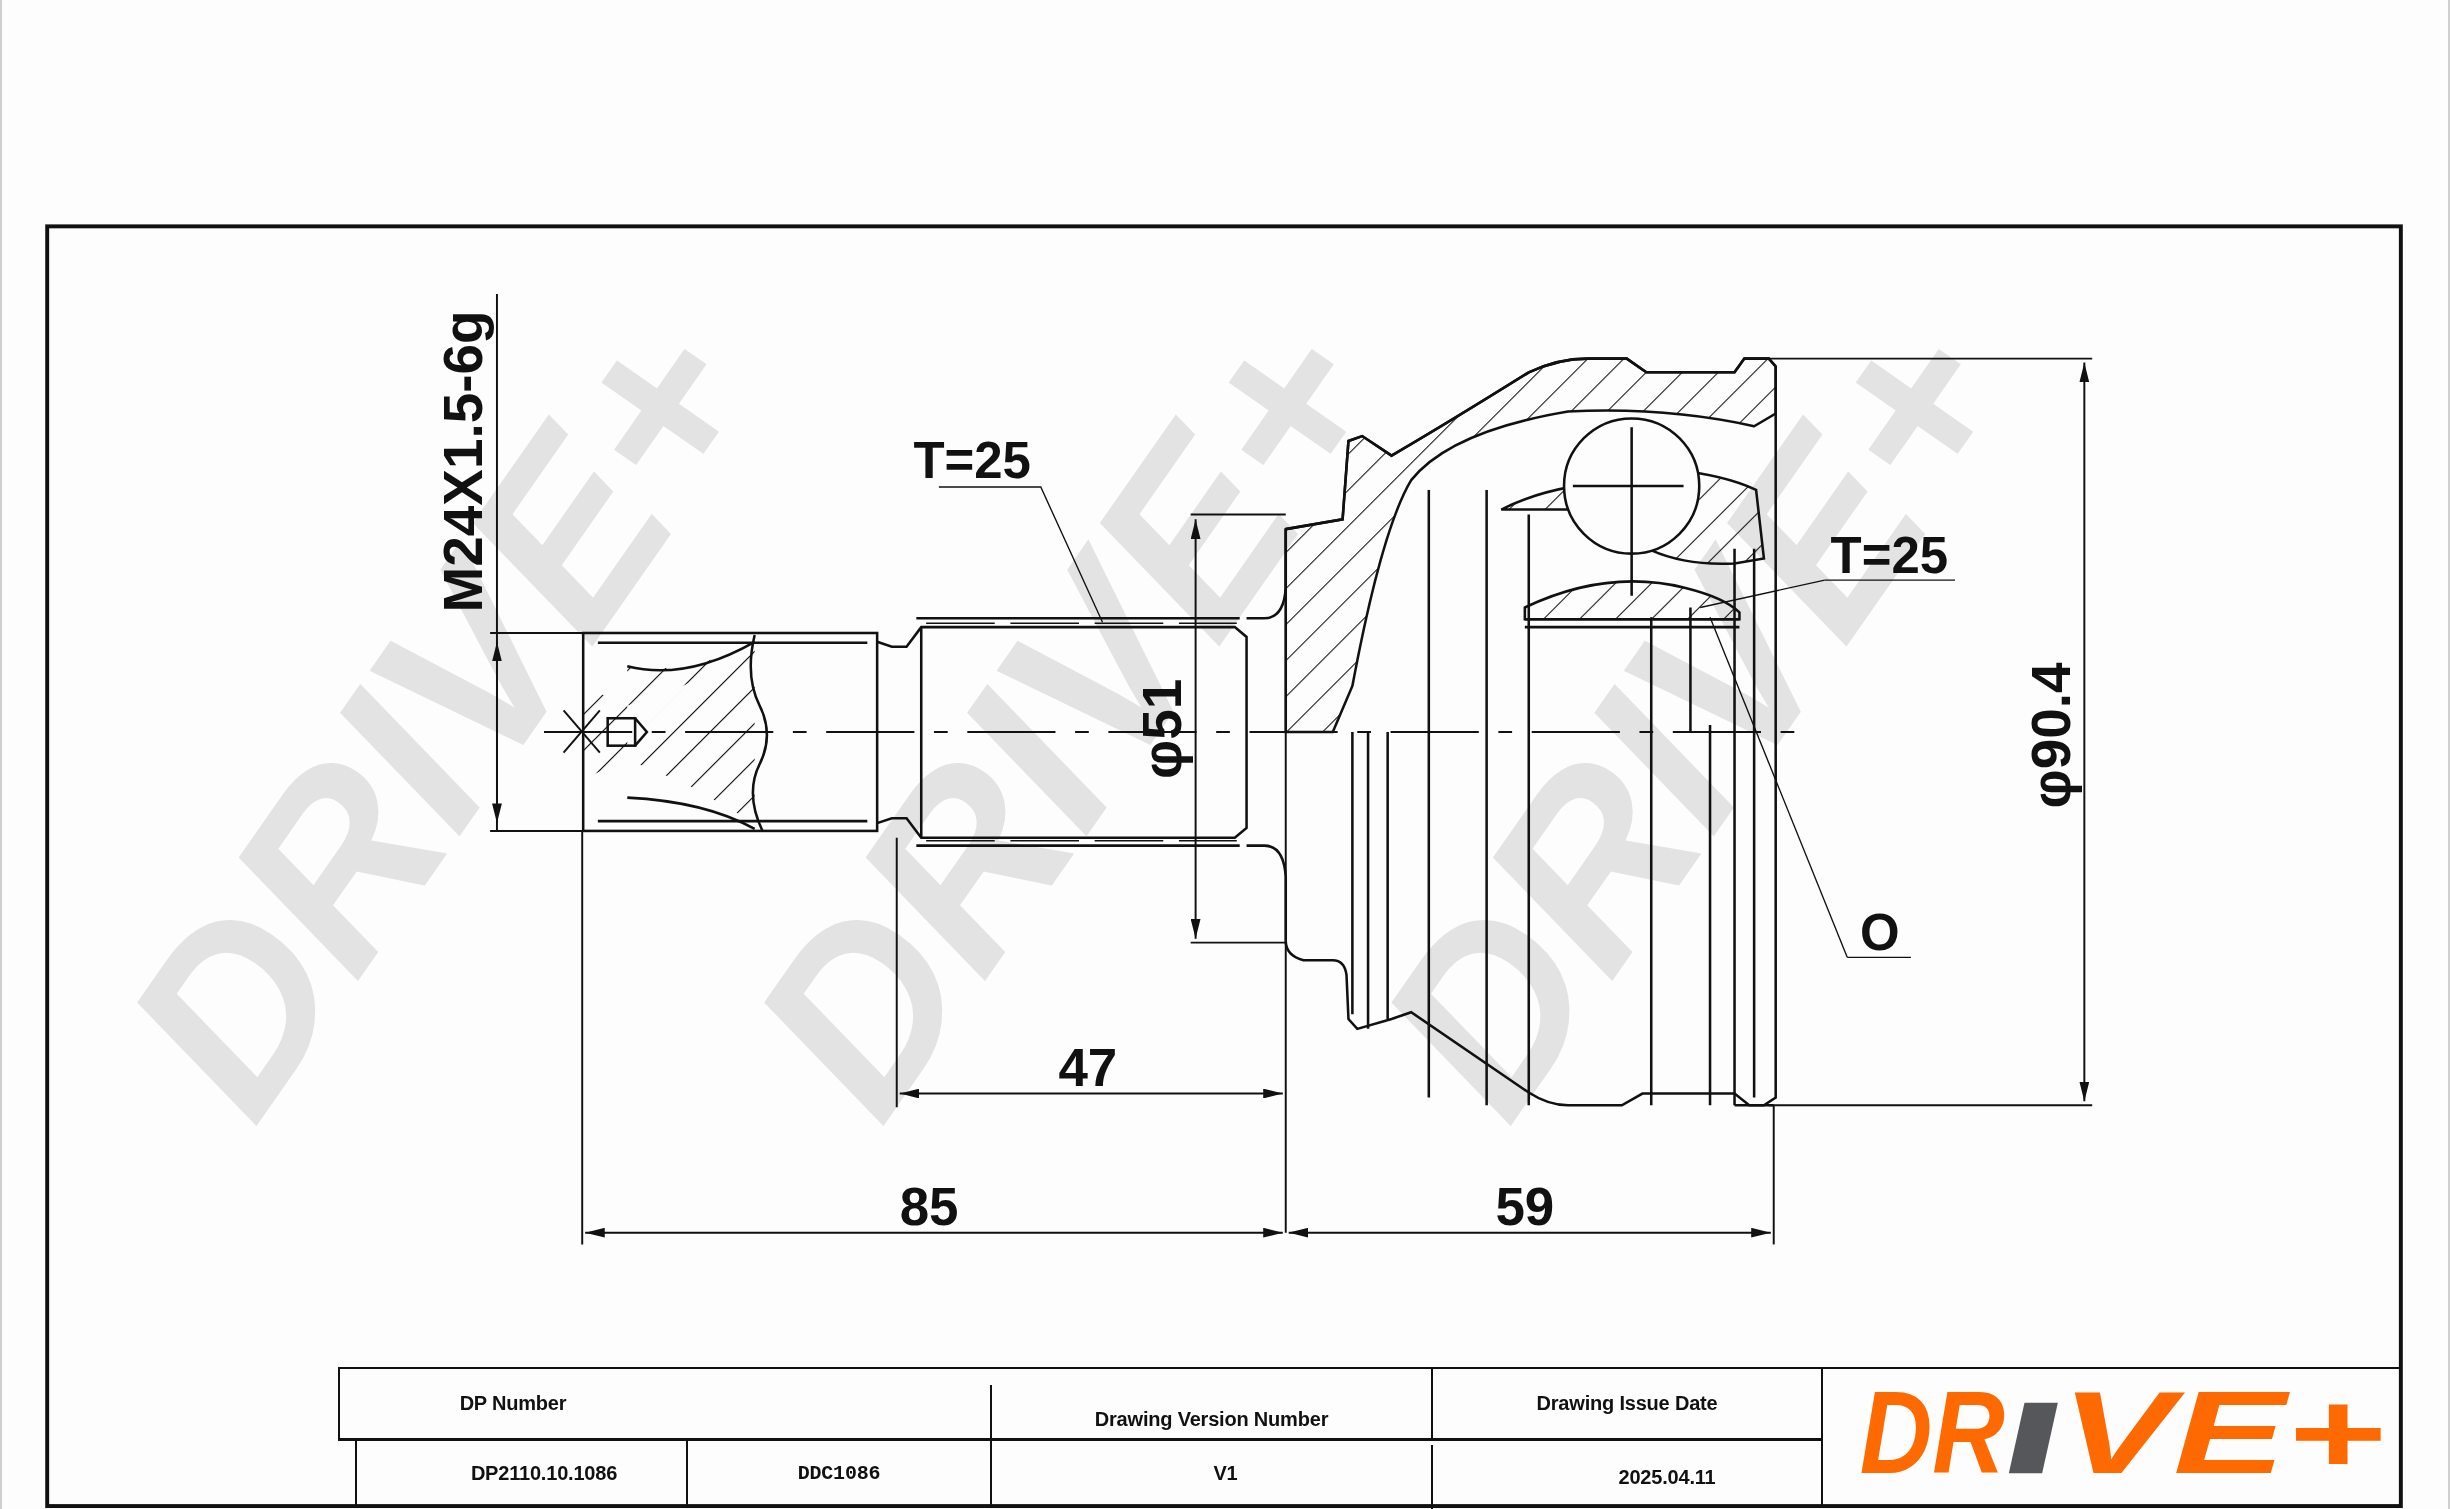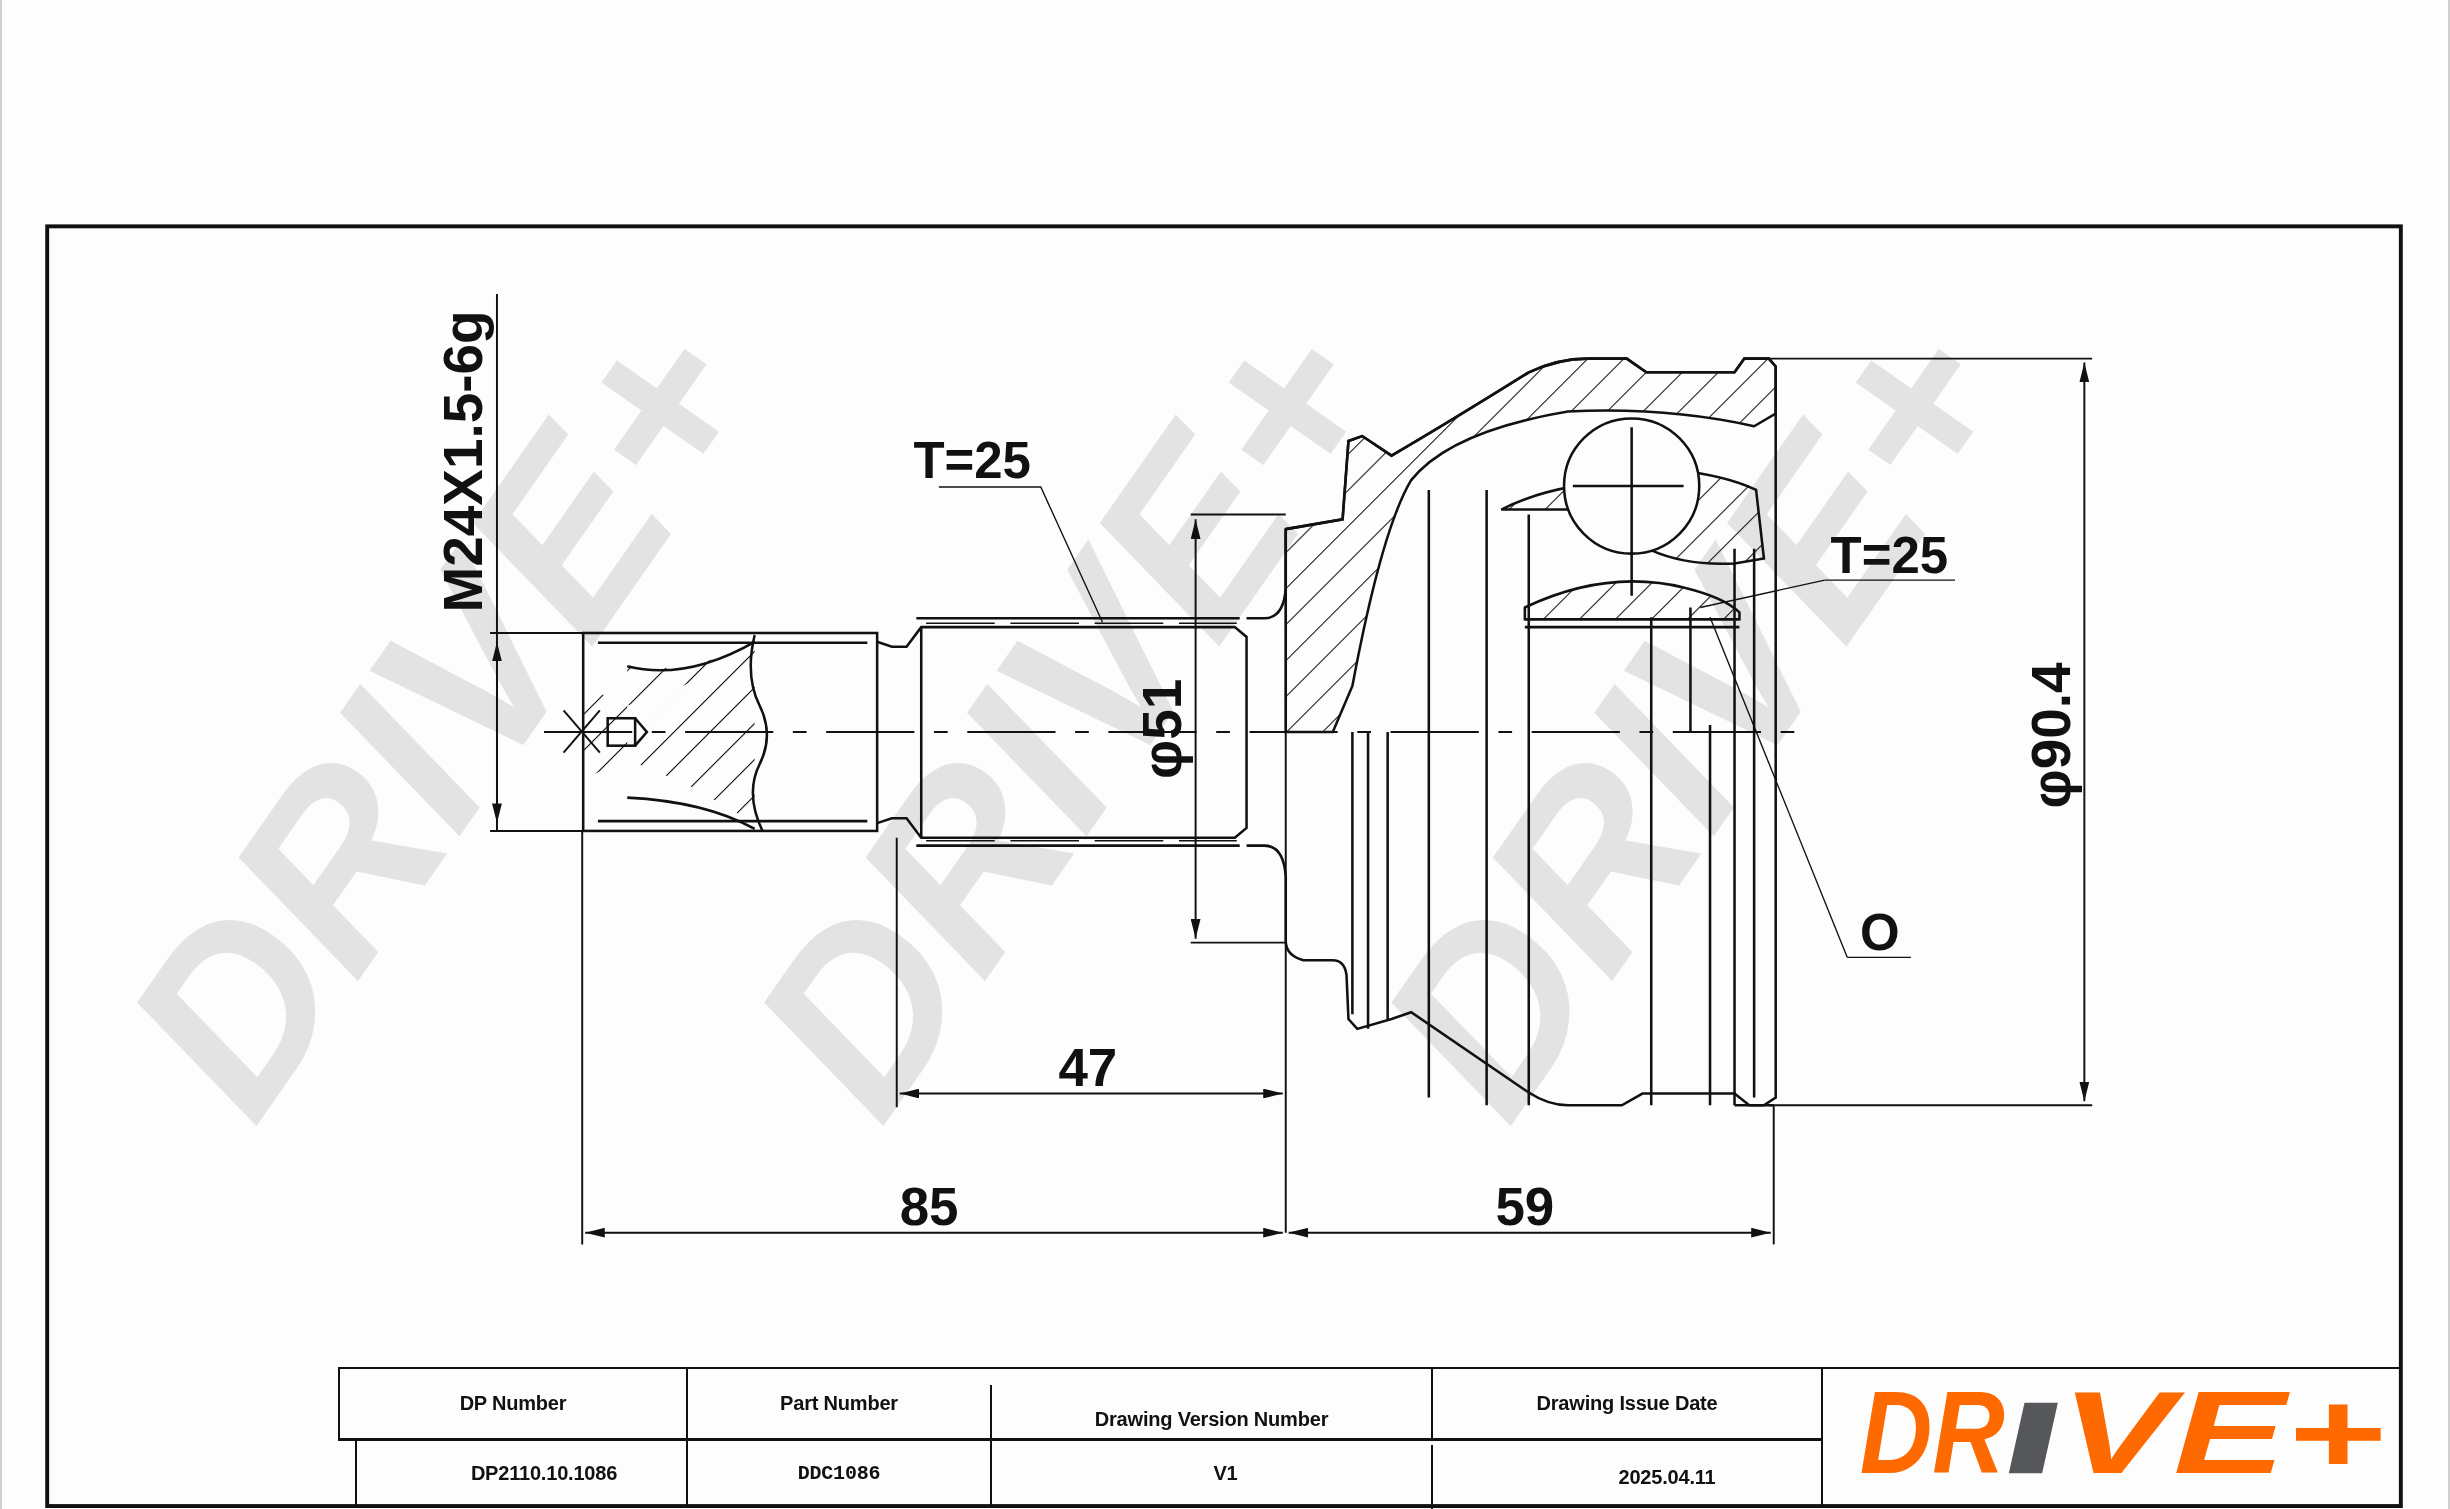--- a/index.html
+++ b/index.html
@@ -157,21 +157,20 @@
     <text class="dimtxt" font-size="54" x="1080" y="1108">47</text>
     <text class="dimtxt" font-size="54" x="918" y="1250">85</text>
     <text class="dimtxt" font-size="54" x="1526" y="1250">59</text>
   </g>
 </svg>
 
 <div class="title-block">
   <div class="tb-hline" style="top:69px; width:1485px;"></div>
 
   <div class="tb-cell" style="left:0; top:0; width:348px; height:69px;">DP Number</div>
-  <div class="tb-cell" style="left:348px; top:0; width:304px; height:69px;">Part Number</div>
   <div class="tb-cell" style="left:652px; top:0; width:441px; height:69px;margin-top:16px;">Drawing Version Number</div>
   <div class="tb-cell" style="left:1093px; top:0; width:390px; height:69px;">Drawing Issue Date</div>
 
   <div class="tb-cell" style="left:17px; top:72px; width:376px; height:65px;">DP2110.10.1086</div>
   <div class="tb-cell" style="left:348px; top:72px; width:304px; height:65px;font-family:Liberation Mono, monospace;">DDC1086</div>
   <div class="tb-cell" style="left:652px; top:72px; width:469px; height:65px;text-align:right;">V1</div>
   <div class="tb-cell" style="left:1093px; top:76px; width:470px; height:65px;">2025.04.11</div>
 
   <div class="logo-cell">
     <svg width="549" height="108" viewBox="0 0 560 110">

